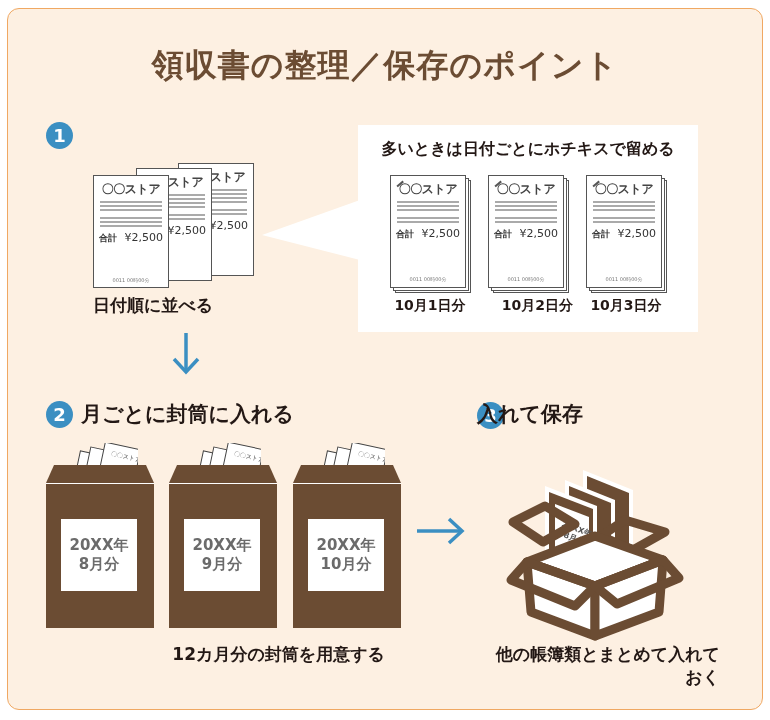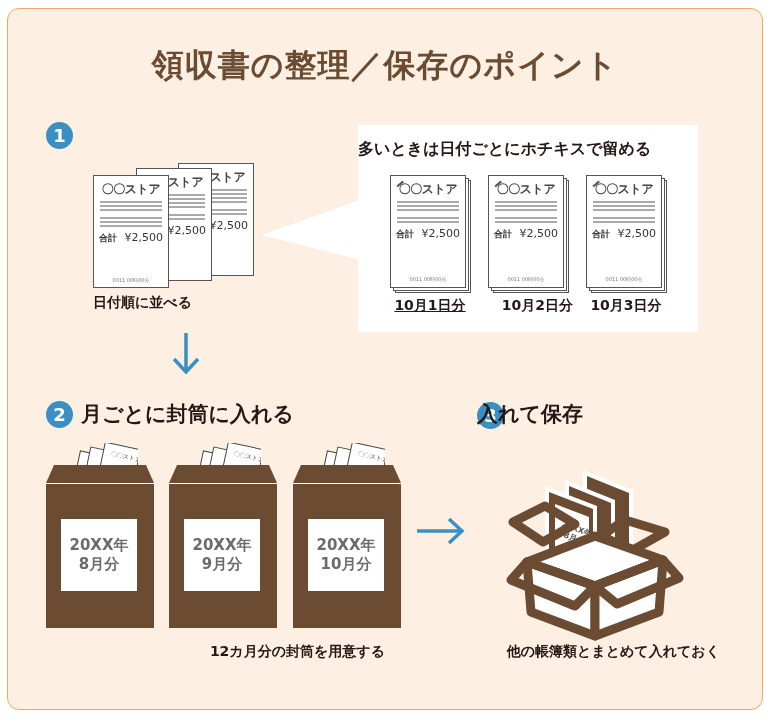--- a/index.html
+++ b/index.html
@@ -27,26 +27,26 @@
     border: 1.5px solid #555; overflow: hidden;
   }
   .receipt .store { font-size: 12px; font-weight: bold; color: #444; text-align: center; margin-top: 5px; letter-spacing: -0.5px; }
   .receipt .lines { margin: 3px 6px; }
   .receipt .line { height: 2px; background: #aaa; margin: 2px 0; }
   .receipt .total-row { display: flex; justify-content: space-between; align-items: baseline; padding: 0 5px; margin-top: 4px; }
   .receipt .total-label { font-size: 9px; font-weight: bold; color: #333; }
   .receipt .total-value { font-size: 11px; color: #333; }
   .receipt .foot { font-size: 5px; color: #777; text-align: center; position: absolute; bottom: 4px; left: 0; right: 0; }
 
-  .caption { position: absolute; font-size: 14px; font-weight: bold; color: #231815; }
+  .caption { position: absolute; font-size: 17px; font-weight: bold; color: #231815; }
 
   .stapler-box {
     position: absolute; left: 358px; top: 125px; width: 340px; height: 207px; background: #fff;
   }
-  .stapler-title { position: absolute; left: 0; top: 14px; width: 340px; text-align: left; font-size: 16px; font-weight: bold; color: #231815; }
+  .stapler-title { position: absolute; left: 0; top: 14px; width: 340px; text-align: center; font-size: 16px; font-weight: bold; color: #231815; }
   .stack { position: absolute; width: 82px; height: 120px; }
   .stack .sheet { position: absolute; width: 76px; height: 113px; background: #fff; border: 1.2px solid #555; }
   .stack .sheet.back2 { left: 5px; top: 5px; }
   .stack .sheet.back1 { left: 2.5px; top: 2.5px; }
   .stack .sheet.front { left: 0; top: 0; }
   .staple { position: absolute; left: 5px; top: 7px; width: 8px; height: 1.5px; background: #555; transform: rotate(-40deg); }
   .stack-label { position: absolute; font-size: 14px; font-weight: bold; color: #231815; width: 90px; text-align: center; }
 
   .arrow-down { position: absolute; left: 171px; top: 333px; width: 30px; height: 42px; }
   .arrow-right { position: absolute; left: 415px; top: 516px; width: 50px; height: 30px; }
@@ -147,21 +147,21 @@
             <div class="line"></div>
           </div>
         <div class="total-row">
             <span class="total-label">合計</span>
             <span class="total-value">¥2,500</span>
           </div>
         <div class="foot">0011 00時00分</div>
       </div>
     </div>
   </div>
-  <div class="stack-label" style="left:27px; top:172px;text-decoration:underline;">10月1日分</div>
+  <div class="stack-label" style="left:27px; top:172px;">10月1日分</div>
 
   <div class="stack" style="left:130px; top:50px;">
     <div class="sheet back2"></div>
       <div class="sheet back1"></div>
     <div class="sheet front">
       <div class="staple"></div>
       <div class="receipt" style="left:0;top:0;border:none;position:relative;width:74px;height:110px;background:transparent;">
         <div class="store">〇〇ストア</div>
         <div class="lines">
             <div class="line"></div>

